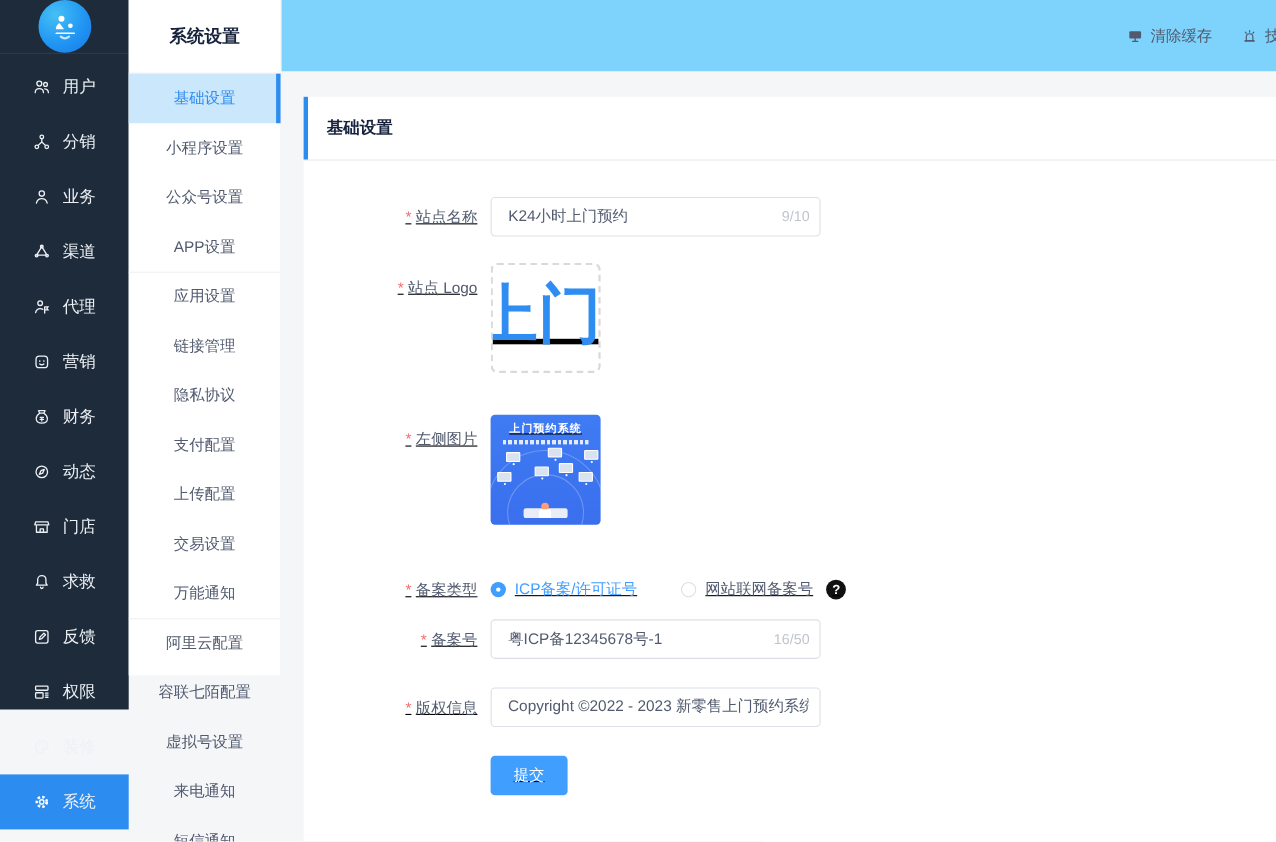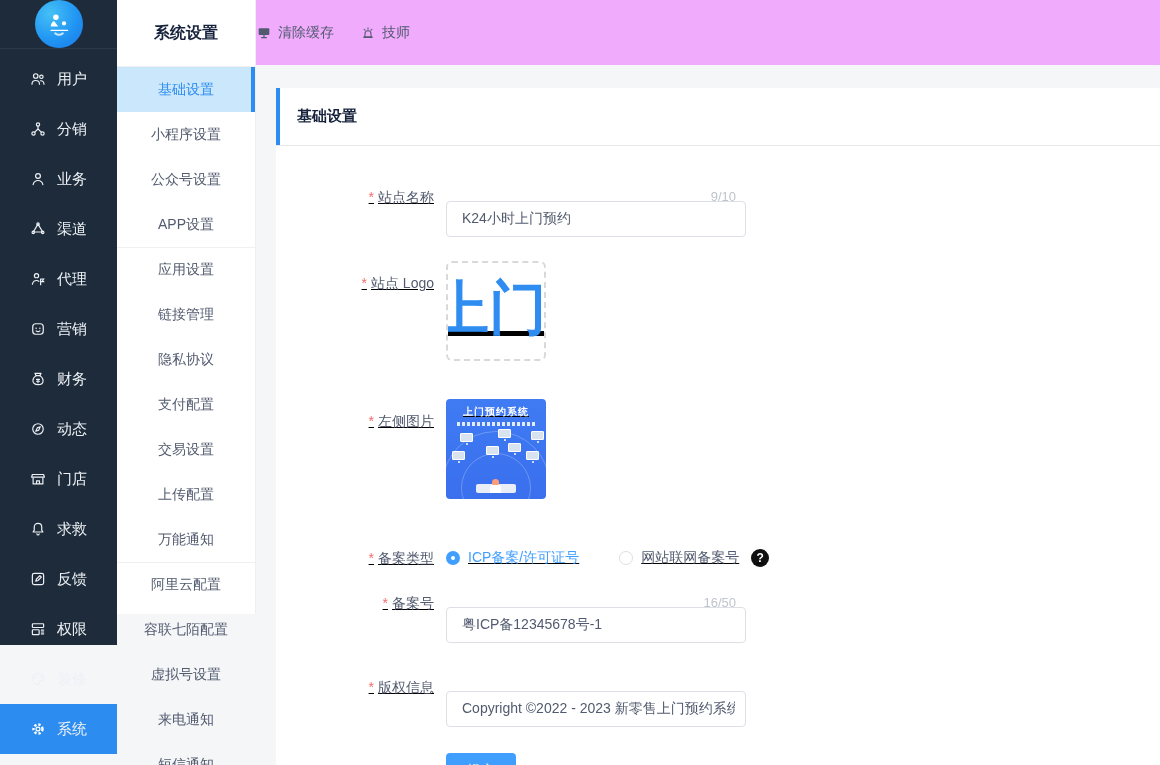--- a/index.html
+++ b/index.html
@@ -18,21 +18,21 @@
   
   .submenu { width:139px; flex:0 0 139px; background:#ffffff; height:614px; border-right:1px solid #f0f0f0; }
   .submenu-title { height:67px; display:flex; align-items:center; justify-content:center; font-size:16px; font-weight:bold; color:#17233d; border-bottom:1px solid #f0f0f0; }
   .sub-item { height:45px; display:flex; align-items:center; justify-content:center; font-size:14px; color:#515a6e; cursor:pointer; position:relative; }
   .sub-item.active { background:#cbe7fb; color:#2d8cf0; }
   .sub-item.active::after { content:""; position:absolute; right:0; top:0; width:4px; height:100%; background:#2d8cf0; }
   .sub-sep { border-top:1px solid #f0f0f0; }
 
   
   .main { flex:1; display:flex; flex-direction:column; min-width:0; }
-  .topbar { height:65px; background:#f0abfc; display:flex; align-items:center; gap:26px; padding-right:0; }
+  .topbar { height:65px; background:#7dd3fc; display:flex; align-items:center; justify-content:flex-end; gap:26px; padding-right:0; }
   .top-action { display:flex; align-items:center; gap:6px; font-size:14px; color:#515a6e; cursor:pointer; white-space:nowrap; }
   .top-action:last-child { margin-right:-18px; }
 
   .content { flex:1; background:#f5f6f8; padding:23px 0 0 20px; overflow:hidden; }
   .card { background:#fff; min-height:700px; }
   .card-header { height:58px; display:flex; align-items:center; border-bottom:1px solid #e8eaec; position:relative; }
   .card-accent { position:absolute; left:0; top:0; width:4px; height:57px; background:#2d8cf0; }
   .card-title { font-size:15px; font-weight:bold; color:#17233d; padding-left:21px; }
 
   
@@ -40,21 +40,21 @@
   .form-row { display:flex; margin-bottom:24px; }
   .form-row.mb-38 { margin-bottom:38px; }
   .form-row.mb-48 { margin-bottom:48px; }
   .form-row.mb-33 { margin-bottom:16px; }
   .form-row.mb-26 { margin-bottom:26px; }
   .form-label { width:170px; flex:0 0 170px; text-align:right; padding-right:12px; font-size:14px; color:#515a6e; line-height:36px; white-space:nowrap; }
   .form-label.top { line-height:20px; padding-top:12px; }
   .req { color:#f56c6c; margin-right:4px; }
 
   .input-wrap { position:relative; width:300px; }
-  .text-input { width:300px; height:36px; border:1px solid #dcdfe6; border-radius:4px; padding:0 54px 0 15px; font-size:14px; color:#515a6e; outline:none; background:#fff; font-family:"Liberation Sans", sans-serif;margin-top:22px; }
+  .text-input { width:300px; height:36px; border:1px solid #dcdfe6; border-radius:4px; padding:0 54px 0 15px; font-size:14px; color:#515a6e; outline:none; background:#fff; font-family:"Liberation Sans", sans-serif; }
   .text-input.no-counter { padding-right:10px; }
   .counter { position:absolute; right:10px; top:0; line-height:36px; font-size:13px; color:#c0c4cc; pointer-events:none; }
 
   .upload-box { width:100px; height:100px; border:2px dashed #d9d9d9; border-radius:6px; overflow:hidden; cursor:pointer; background:#fff; }
   .logo-preview { font-size:58px; font-weight:bold; color:#2f8df2; white-space:nowrap; margin:16px 0 0 -17px; line-height:1; }
 
   .banner { width:100px; height:100px; border-radius:4px; background:linear-gradient(180deg,#3f7bf3 0%, #3a6fee 100%); position:relative; overflow:hidden; cursor:pointer; }
   .banner-title { color:#fff; font-weight:bold; font-size:10px; text-align:center; padding-top:6px; position:relative; z-index:2; letter-spacing:1px; }
   .banner-sub { height:4px; margin:3px auto 0; width:78px; background:repeating-linear-gradient(90deg, rgba(255,255,255,0.85) 0 3px, transparent 3px 5px); position:relative; z-index:2; }
   .arc { position:absolute; left:50%; border:1px solid rgba(255,255,255,0.25); border-radius:50%; transform:translateX(-50%); }
@@ -211,22 +211,22 @@
 <aside class="submenu">
   <div class="submenu-title">系统设置</div>
   <div class="sub-item active">基础设置</div>
   <div class="sub-item">小程序设置</div>
   <div class="sub-item">公众号设置</div>
   <div class="sub-item">APP设置</div>
   <div class="sub-item sub-sep">应用设置</div>
   <div class="sub-item">链接管理</div>
   <div class="sub-item">隐私协议</div>
   <div class="sub-item">支付配置</div>
+  <div class="sub-item">上传配置</div>
   <div class="sub-item">交易设置</div>
-  <div class="sub-item">上传配置</div>
   <div class="sub-item">万能通知</div>
   <div class="sub-item sub-sep">阿里云配置</div>
   <div class="sub-item">容联七陌配置</div>
   <div class="sub-item">虚拟号设置</div>
   <div class="sub-item">来电通知</div>
   <div class="sub-item">短信通知</div>
 </aside>
 
 <div class="main">
   <header class="topbar">

